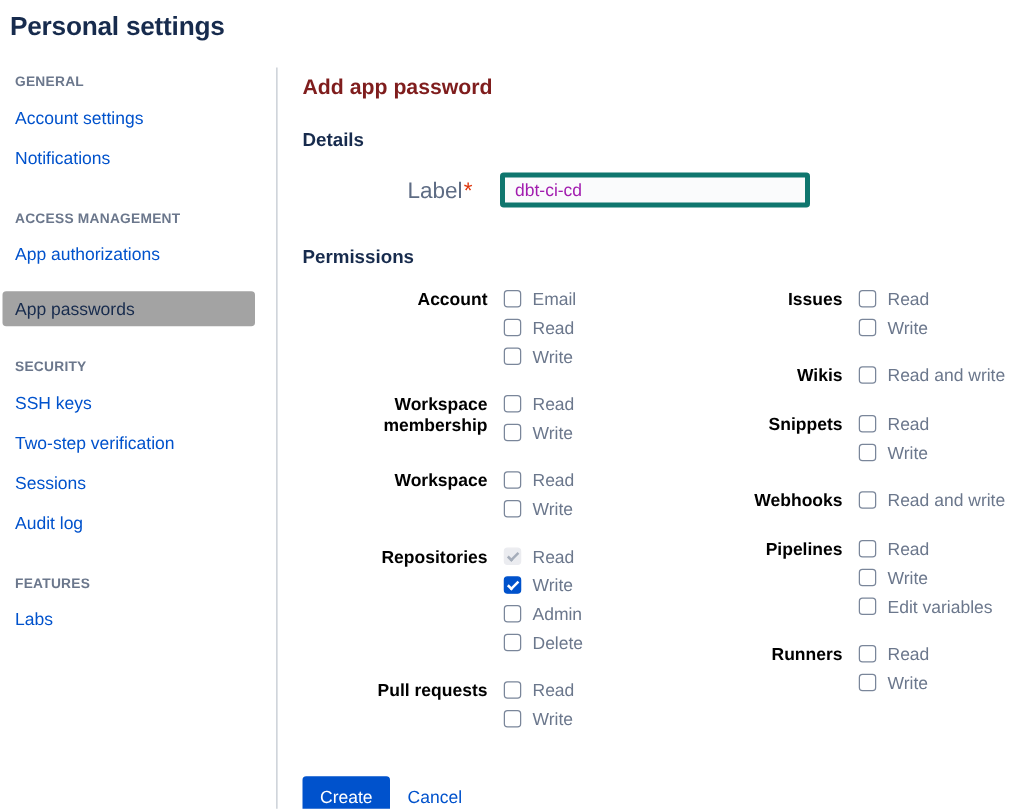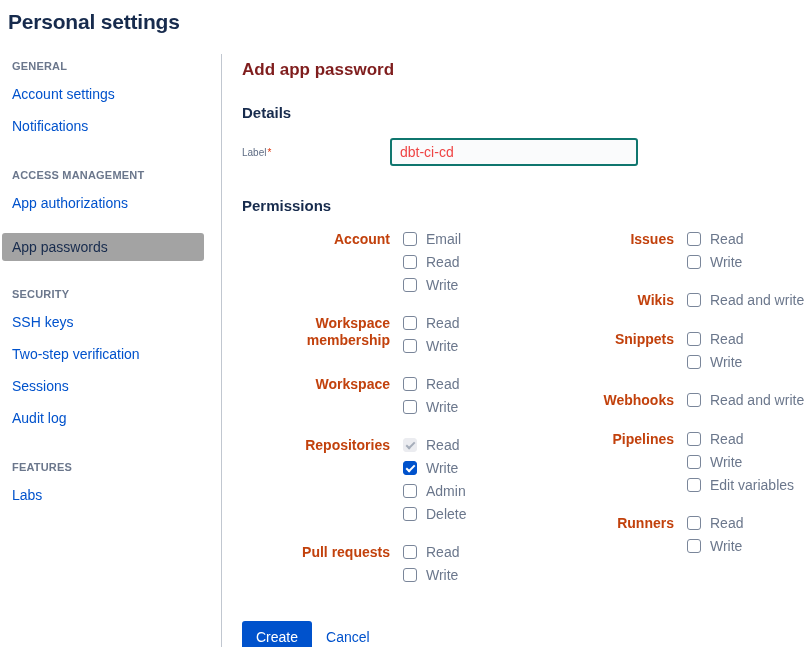--- a/index.html
+++ b/index.html
@@ -36,41 +36,41 @@
   .nav-item.selected { background: #a3a3a3; color: #172B4D; height: 28px; margin-top: 14px; margin-bottom: 2px; }
 
   
   .content { flex: 1; padding: 6px 0 0 20px; }
   h2.form-heading { font-size: 17px; font-weight: 700; color: #7f1d1d; margin-bottom: 24px; }
   h3.section-heading { font-size: 15px; font-weight: 700; color: #172B4D; margin-bottom: 17px; }
 
   .details-section { margin-bottom: 31px; }
   .field-row { display: flex; align-items: center; }
   .field-label {
-    width: 136px; margin-right: 12px;
-    font-size: 10px; color: #5E6C84;
+    width: 136px; text-align: right; margin-right: 22px;
+    font-size: 18px; color: #5E6C84;
   }
   .req { color: #DE350B; margin-left: 1px; }
   .label-input {
     width: 248px; height: 28px;
-    border: 2px solid #0f766e; border-radius: 3px;
+    border: 4px solid #0f766e; border-radius: 3px;
     background: #FAFBFC; padding: 0 8px;
     font-family: "Liberation Sans", sans-serif;
-    font-size: 14px; color: #ef4444; outline: none;
+    font-size: 14px; color: #a21caf; outline: none;
   }
 
   .perm-columns { display: flex; }
   .perm-col-left { width: 358px; flex-shrink: 0; }
   .perm-col-right { flex: 1; }
   .perm-group { display: flex; margin-bottom: 22px; }
   .perm-col-left .group-label { width: 148px; }
   .perm-col-right .group-label { width: 74px; }
   .group-label {
     text-align: right; margin-right: 13px; flex-shrink: 0;
-    font-size: 14px; font-weight: 700; color: #c2410c; line-height: 17px;
+    font-size: 14px; font-weight: 700; color: #000000; line-height: 17px;
     padding-top: 0px;
   }
   .cb-stack { display: flex; flex-direction: column; gap: 7px; }
   .cb-row { display: flex; align-items: center; cursor: pointer; }
   .cb {
     width: 14px; height: 14px; flex-shrink: 0;
     border: 1px solid #7A869A; border-radius: 3px;
     background: #fff; margin-right: 9px; position: relative;
   }
   .cb.checked { background: #0052CC; border-color: #0052CC; }

